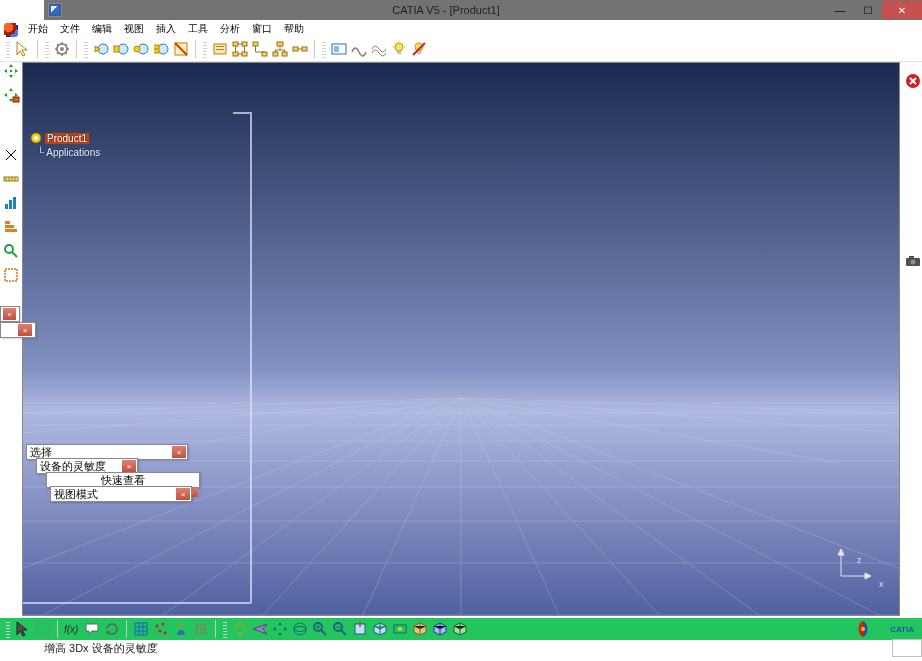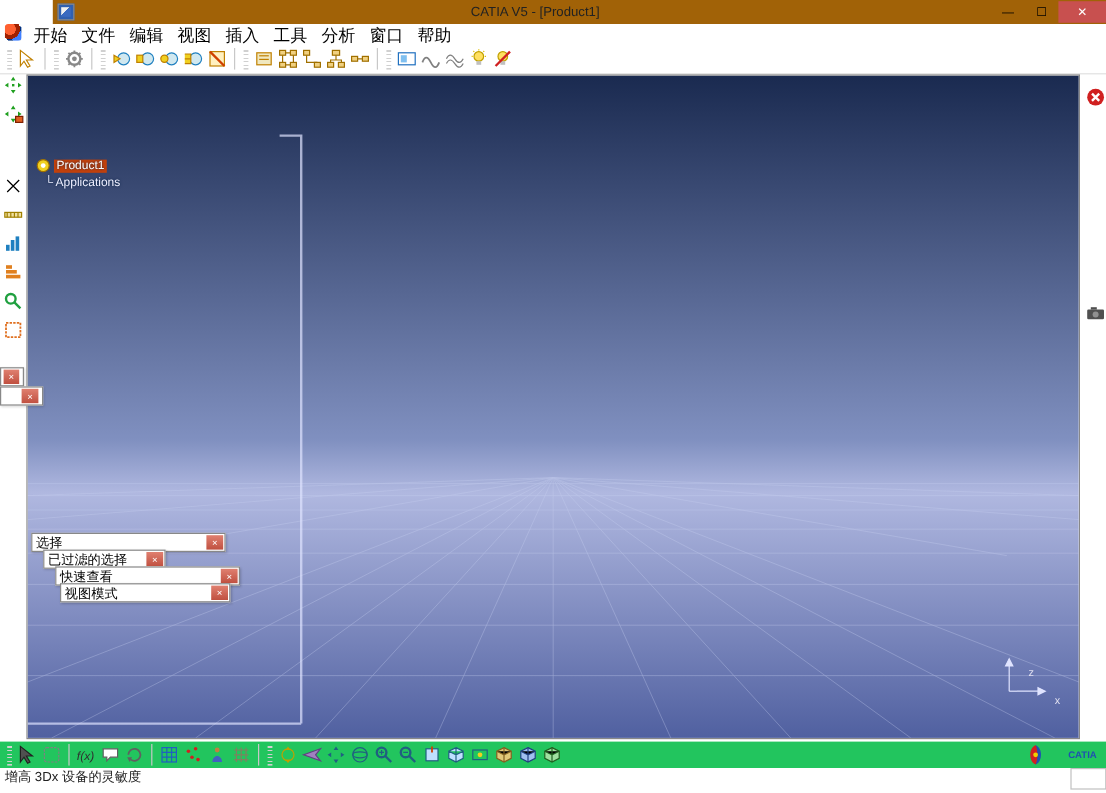--- a/index.html
+++ b/index.html
@@ -1,40 +1,40 @@
 <!DOCTYPE html>
 <html><head>
 <meta charset="utf-8">
 <style>
 html, body { margin:0; padding:0; width:922px; height:661px; font-family:"Microsoft YaHei","SimSun",Tahoma,sans-serif; font-size:11px; background:#fff; overflow:hidden; }
-.titlebar { height:20px; background:#a16207; display:flex; align-items:center;margin-left:44px; }
+.titlebar { height:20px; background:#737373; display:flex; align-items:center;margin-left:44px; }
 .app-icon { width:14px; height:14px; margin:0 4px; background:#3060b0; border:1px solid #888; box-sizing:border-box; position:relative; }
 .app-icon::after { content:""; position:absolute; inset:2px; background:linear-gradient(135deg,#f0f0f0 40%,#3a6ac0 40%); }
 .title-text { flex:1; text-align:center; color:#222; font-size:11px; }
 .win-btns { display:flex; }
 .win-btn { width:28px; height:18px; display:flex; align-items:center; justify-content:center; font-size:10px; font-family:Segoe UI Symbol, sans-serif; color:#000; user-select:none; }
 .win-close { background:#c8504f; color:#fff; width:40px; }
-.menubar { height:17px; display:flex; align-items:flex-start; padding-left:2px; font-size:14px; color:#000; background:#fff; }
+.menubar { height:17px; display:flex; align-items:flex-end; padding-left:2px; font-size:10px; color:#000; background:#fff; }
 .menubar .m { padding:1px 6px; }
 .menu-icon { width:14px; height:14px; margin:0 4px 0 2px; background:radial-gradient(circle at 30% 30%, #ff6030 35%, #a02000 36% 60%, transparent 61%), radial-gradient(circle at 70% 70%, #4080ff 35%, #003080 36% 60%, transparent 61%); border-radius:3px; }
 .toolbar-row { height:24px; background:#fff; display:flex; align-items:center; padding:0 4px; gap:2px; border-bottom:1px solid #e0e0e0; }
 .tb-sep { width:1px; height:18px; background:#c8c8c8; margin:0 3px; }
 .tb-btn { width:18px; height:18px; position:relative; }
 .tb-group { width:4px; height:18px; background:repeating-linear-gradient(0deg,#d0d0d0 0 1px,transparent 1px 3px); margin:0 2px; }
 svg { display:block; }
 .left-vtoolbar { position:absolute; left:0; top:62px; width:18px; display:flex; flex-direction:column; gap:6px; padding-left:2px; }
 .right-vtoolbar { position:absolute; right:0; top:62px; width:18px; display:flex; flex-direction:column; gap:6px; align-items:center; }
 .viewport { position:absolute; left:22px; top:62px; right:22px; height:554px; border:1px solid #888; box-sizing:border-box; }
 .float-tab { position:absolute; background:#fff; border:1px solid #888; box-shadow:1px 1px 2px rgba(0,0,0,0.2); display:flex; align-items:center; height:14px; }
 .float-close { width:14px; height:12px; background:linear-gradient(#e08070,#c05040); color:#fff; font-size:8px; display:flex; align-items:center; justify-content:center; margin:0 1px; }
 .specnode { position:absolute; color:#eef; font-size:10px; text-shadow:0 0 2px #002040; }
 .panel-stub { position:absolute; left:0; background:#fff; border:1px solid #888; box-shadow:1px 1px 2px rgba(0,0,0,0.15); font-size:11px; display:flex; align-items:center; padding:0 2px; height:14px; }
 .panel-stub .float-close { margin-left:auto; }
 .status-row { height:22px; background:#22c55e; display:flex; align-items:center; padding:0 4px; gap:2px; }
-.status-msg { height:16px; display:flex; padding-left:4px; font-size:11px; color:#222; }
+.status-msg { height:16px; display:flex; align-items:center; padding-left:18px; font-size:11px; color:#222;margin-left:26px; }
 .axis-label { position:absolute; color:#e0e0f0; font-size:9px; }
 .end-cell { width:28px; height:16px; border:1px solid #c0c0c0; margin-left:auto; }
 </style>
 </head>
 <body>
 
 <div class="titlebar">
   <div class="app-icon"></div>
   <div class="title-text">CATIA V5 - [Product1]</div>
   <div class="win-btns">
@@ -304,24 +304,24 @@
 </div>
 <div class="panel-stub" style="top:322px; width:30px;">
   <div class="float-close">×</div>
 </div>
 
 <div class="float-tab" style="left:26px; top:444px; width:160px;text-align:center;">
   <span style="padding:0 3px;">选择</span>
   <div class="float-close" style="margin-left:auto">×</div>
 </div>
 <div class="float-tab" style="left:36px; top:458px; width:100px;">
-  <span style="padding:0 3px;">已过滤的选择</span>
+  <span style="padding:0 3px;">设备的灵敏度</span>
   <div class="float-close" style="margin-left:auto">×</div>
 </div>
-<div class="float-tab" style="left:46px; top:472px; width:152px;">
+<div class="float-tab" style="left:46px; top:472px; width:152px;flex-direction:column;">
   <span style="padding:0 3px;">快速查看</span>
   <div class="float-close" style="margin-left:auto">×</div>
 </div>
 <div class="float-tab" style="left:50px; top:486px; width:140px;text-align:center;">
   <span style="padding:0 3px;">视图模式</span>
   <div class="float-close" style="margin-left:auto">×</div>
 </div>
 
 <div class="right-vtoolbar">
   <div style="height:4px"></div>

